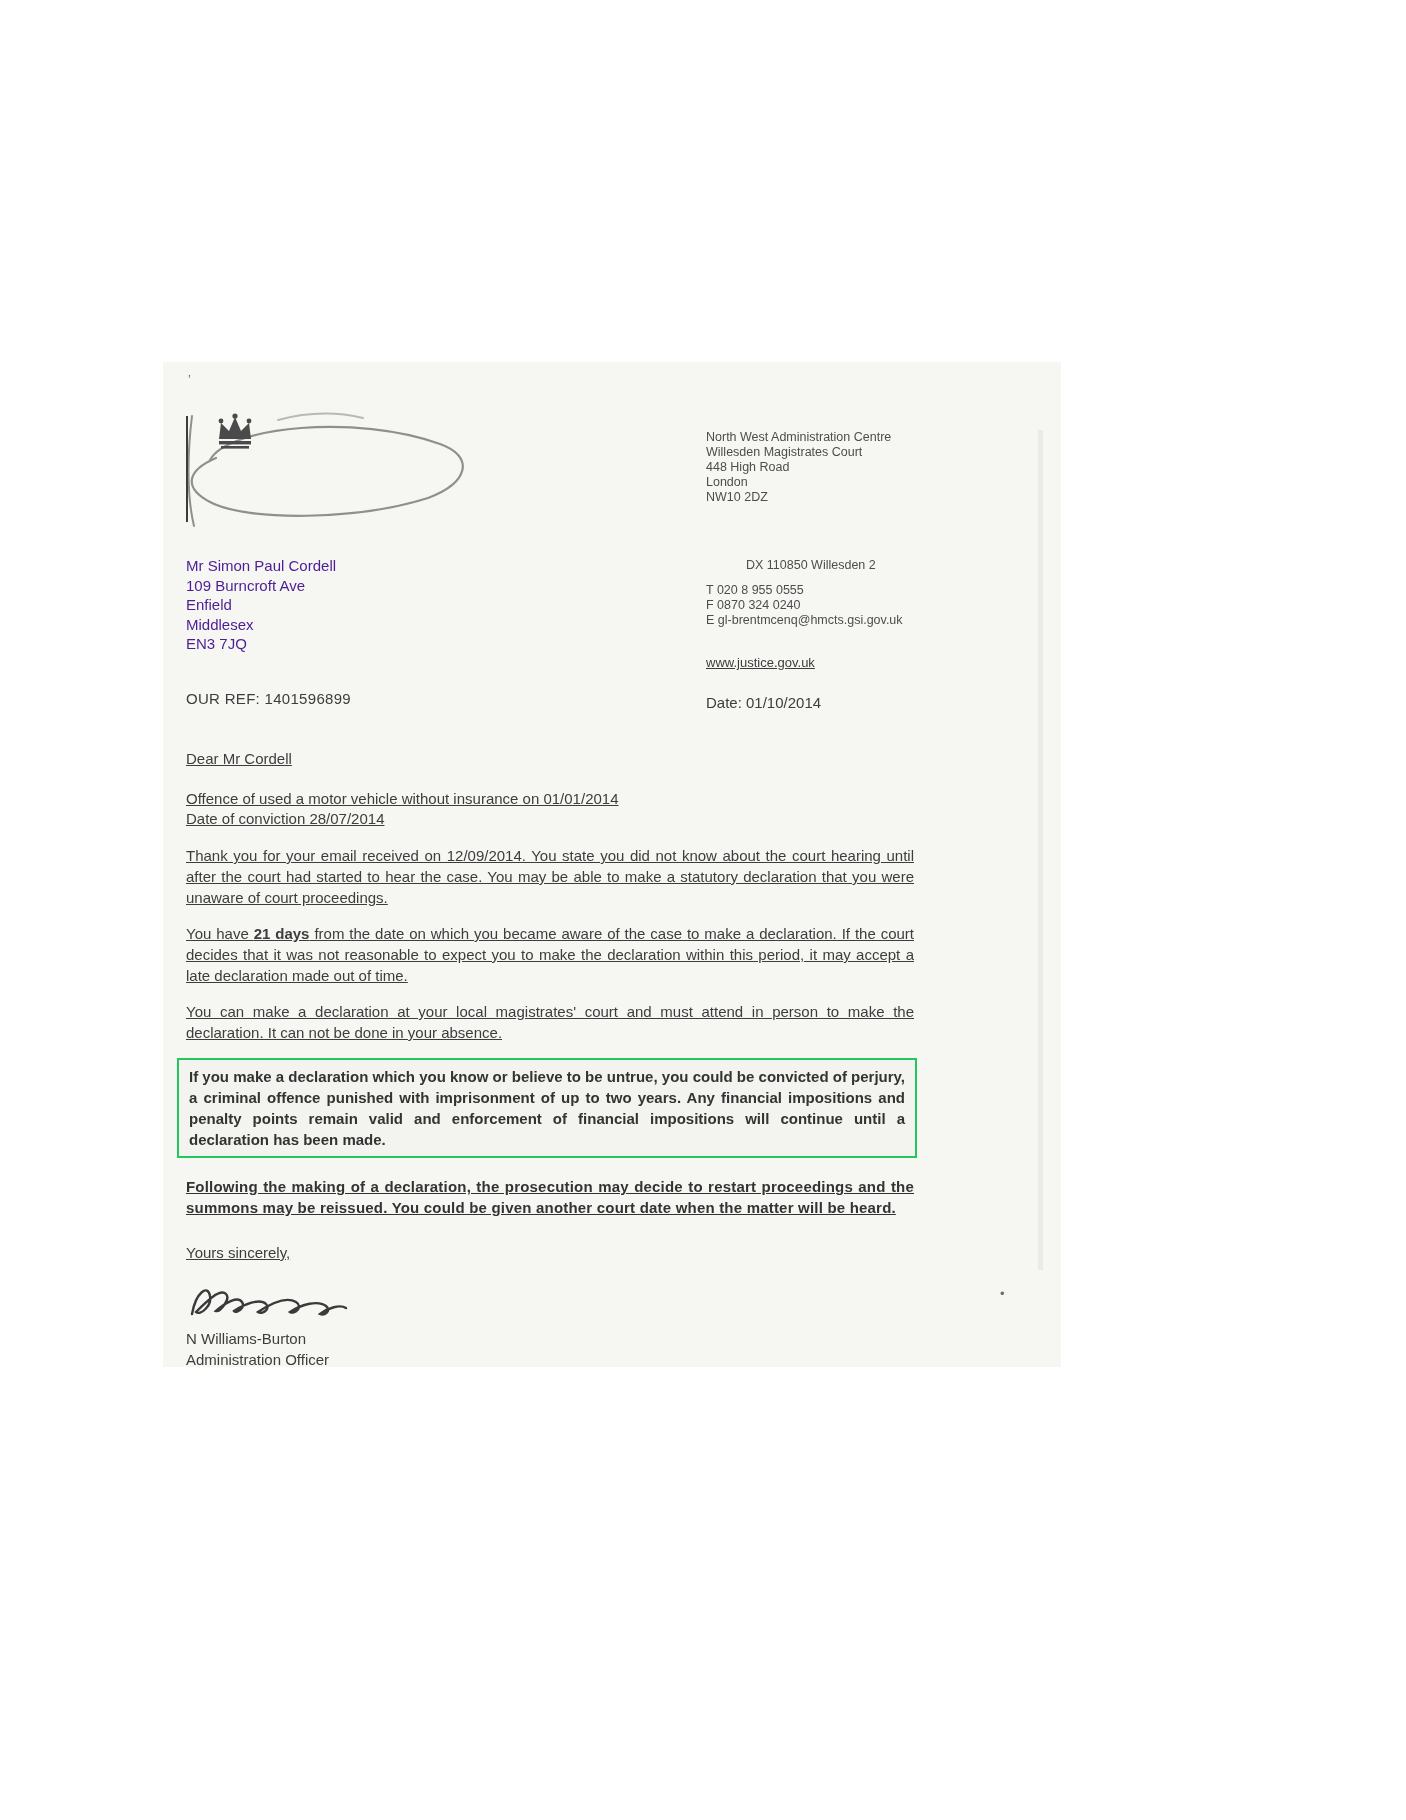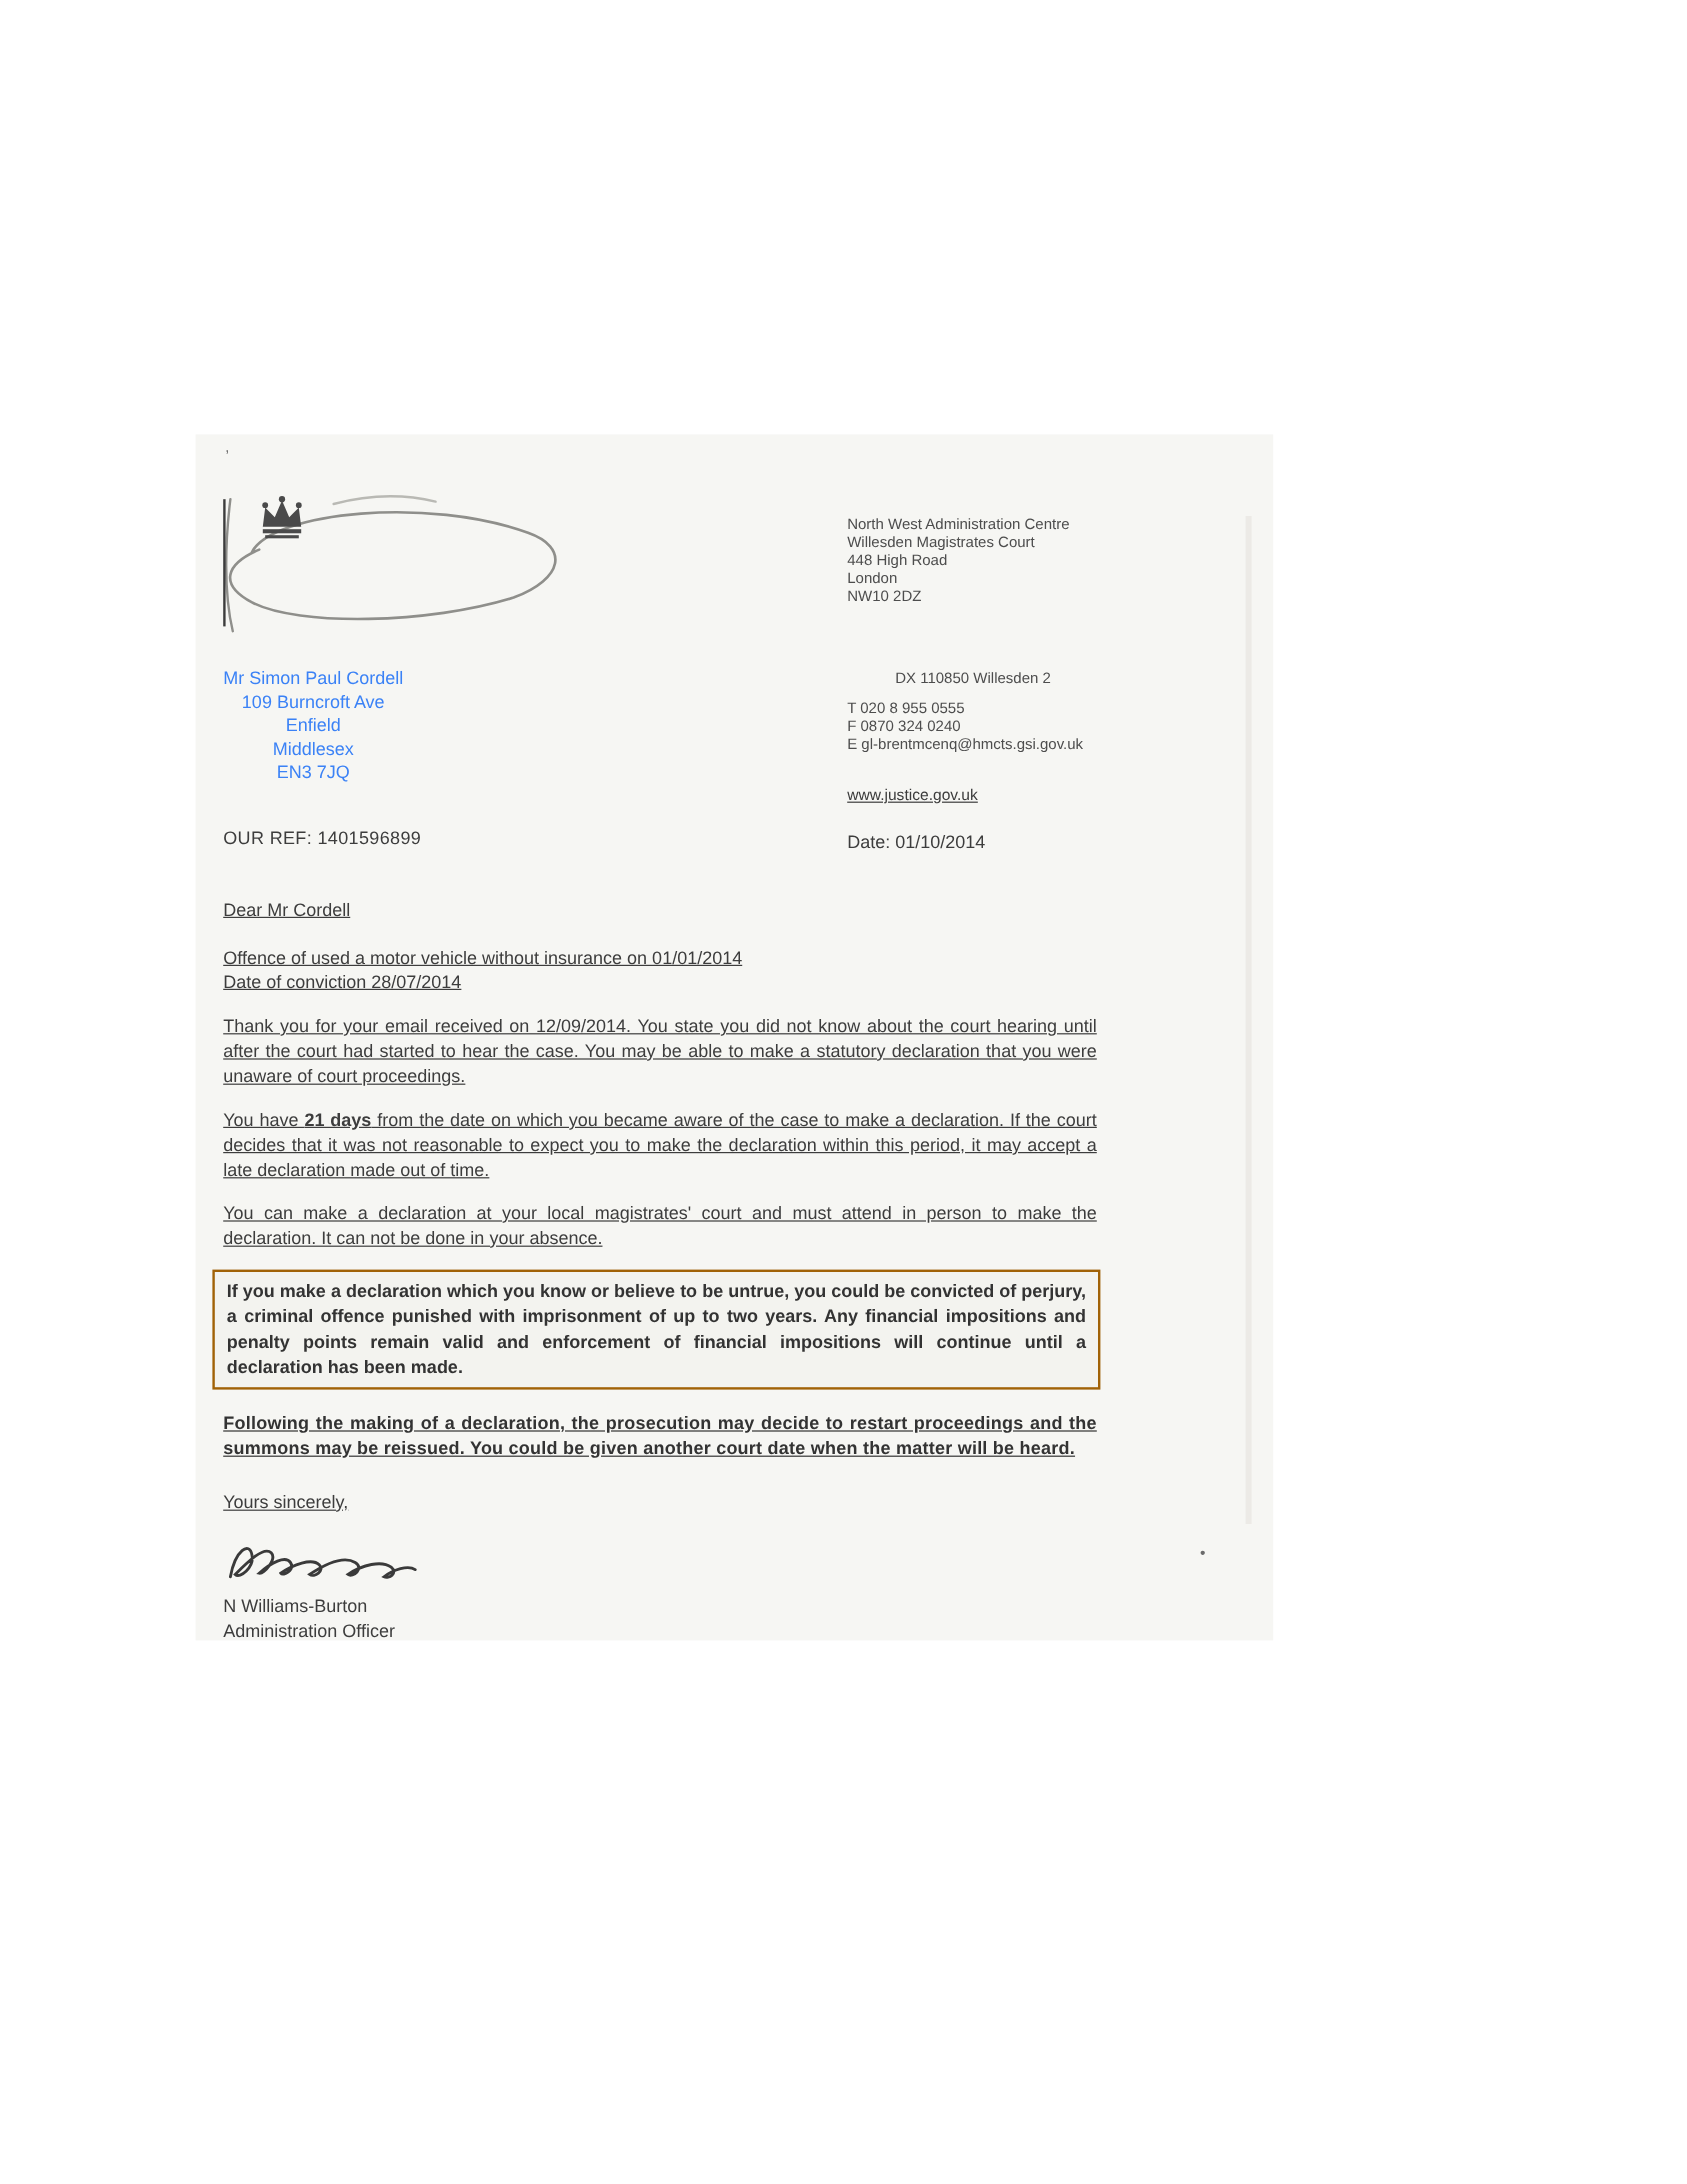--- a/index.html
+++ b/index.html
@@ -28,31 +28,31 @@
   .logo-vline{position:absolute;left:186px;top:416px;width:2px;height:106px;background:#3c3c3c;}
 
   .right-col{position:absolute;left:706px;width:300px;font-size:12.5px;line-height:15px;color:#4d4d4d;}
   .office-address{top:430px;}
   .dx-line{top:558px;margin-left:40px;}
   .contact-block{top:583px;}
   .website{top:655px;font-size:13px;color:#3c3c3c;}
   .website span{text-decoration:underline;}
   .date-line{top:695px;font-size:15px;color:#3d3d3d;}
 
-  .recipient{position:absolute;left:186px;top:556px;font-size:15px;line-height:19.5px;color:#3b82f6;text-align:center;}
+  .recipient{position:absolute;left:186px;top:556px;font-size:15px;line-height:19.5px;color:#4c1d95;}
   .our-ref{position:absolute;left:186px;top:690px;font-size:15px;color:#3d3d3d;letter-spacing:0.3px;}
 
   
   .letter-body{position:absolute;left:186px;top:748px;width:728px;font-size:15px;line-height:21px;color:#3d3d3d;}
   .letter-body p{margin:0 0 15px 0;text-decoration:underline;}
   .salutation{margin-bottom:20px !important;}
   .subject{margin-bottom:16px !important;line-height:20px;}
   .para{text-align:justify;}
   .warning-box{
-    border:2px solid #a16207;
+    border:2px solid #22c55e;
     padding:6px 10px;
     margin:2px 0 18px -9px;
     width:740px;
     font-weight:bold;
     color:#333333;
     text-align:justify;
     box-sizing:border-box;
     background:#f3f3ef;
   }
   .bold-para{font-weight:bold;color:#333333;letter-spacing:0.2px;}

